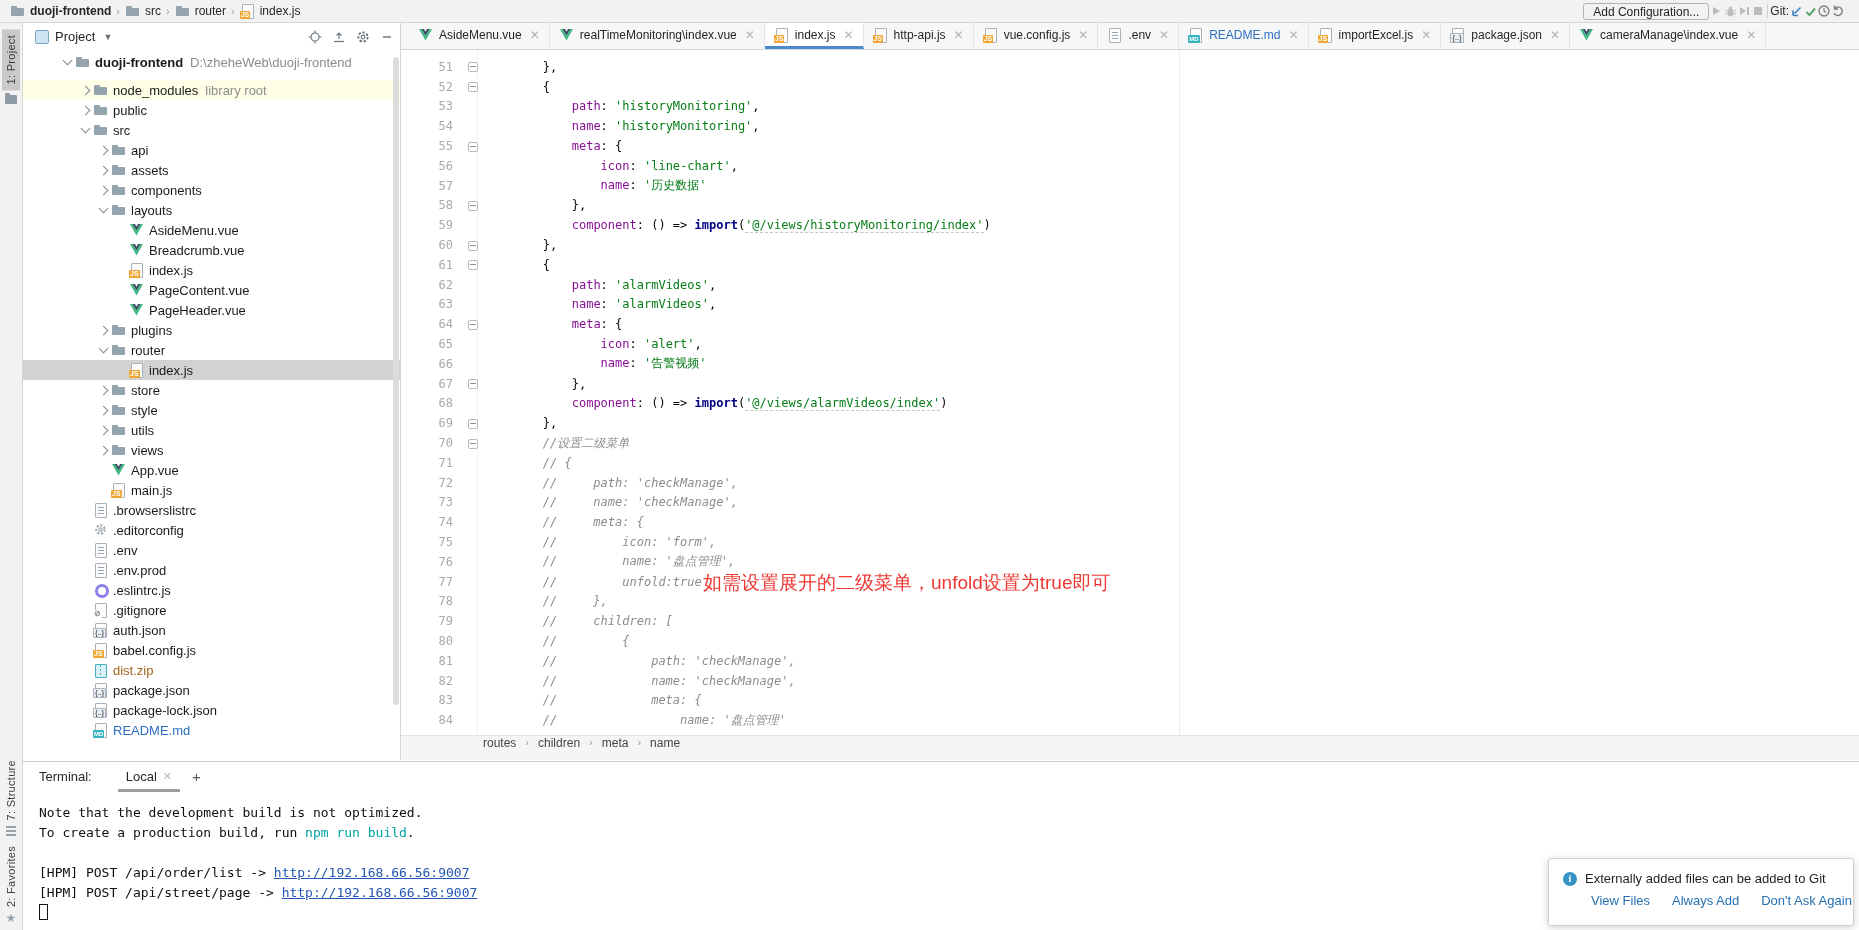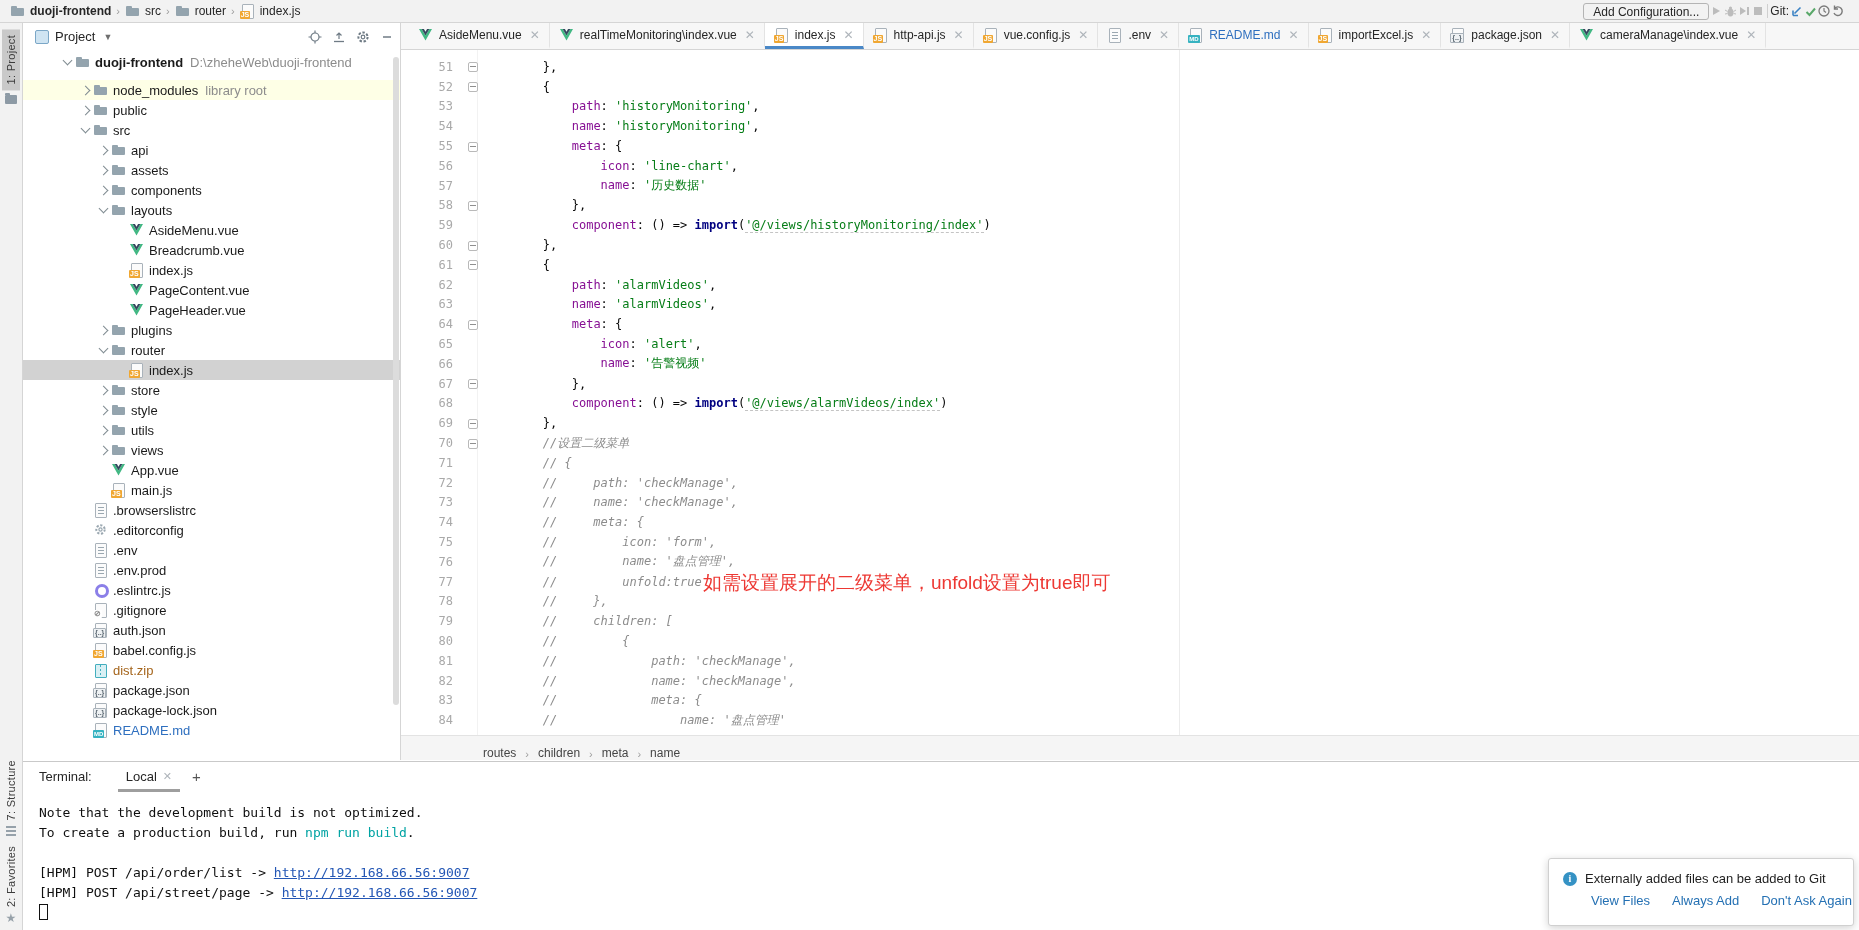--- a/index.html
+++ b/index.html
@@ -83,21 +83,21 @@
   .foldbox{display:inline-block;width:8px;height:8px;border:1px solid #b9b9b9;border-radius:2px;background:#fff;position:relative;vertical-align:middle;}
   .foldbox::before{content:'';position:absolute;left:1px;top:3px;width:6px;height:1px;background:#8f8f8f;}
   .ctext{white-space:pre;color:#080808;}
   .tk-pl{color:#080808;}
   .tk-key{color:#871094;}
   .tk-str{color:#067d17;}
   .tk-path{color:#067d17;border-bottom:1px dashed #c4c4c4;}
   .tk-kw{color:#000080;font-weight:bold;}
   .tk-com{color:#8c8c8c;font-style:italic;}
   .annotation{position:absolute;left:302px;top:549px;font-size:19px;line-height:21px;color:#ed3833;font-family:"Liberation Sans",sans-serif;white-space:nowrap;}
-  .ebread{position:absolute;left:0;right:0;bottom:0;height:24px;background:#f5f5f5;border-top:1px solid #e3e3e3;display:flex;align-items:flex-end;padding-left:82px;font-size:12px;color:#454545;gap:9px;}
+  .ebread{position:absolute;left:0;right:0;bottom:0;height:24px;background:#f5f5f5;border-top:1px solid #e3e3e3;display:flex;align-items:flex-start;padding-left:82px;font-size:12px;color:#454545;gap:9px;}
   .ebread .bsep{color:#9d9d9d;font-size:11px;}
 
   
   .terminal{position:absolute;left:23px;top:761px;width:1836px;height:169px;background:#fff;border-top:1px solid #c9c9c9;}
   .thead{height:29px;display:flex;align-items:center;padding-left:16px;font-size:13px;color:#262626;}
   .tname{margin-right:26px;}
   .ttab{position:relative;padding:7px 8px 8px 8px;display:flex;align-items:center;gap:6px;}
   .ttab .bar{position:absolute;left:0;right:0;bottom:0;height:3px;background:#9e9e9e;}
   .ttab .tclose{color:#aeb4ba;font-size:11px;}
   .tplus{margin-left:12px;font-size:15px;color:#555;}

